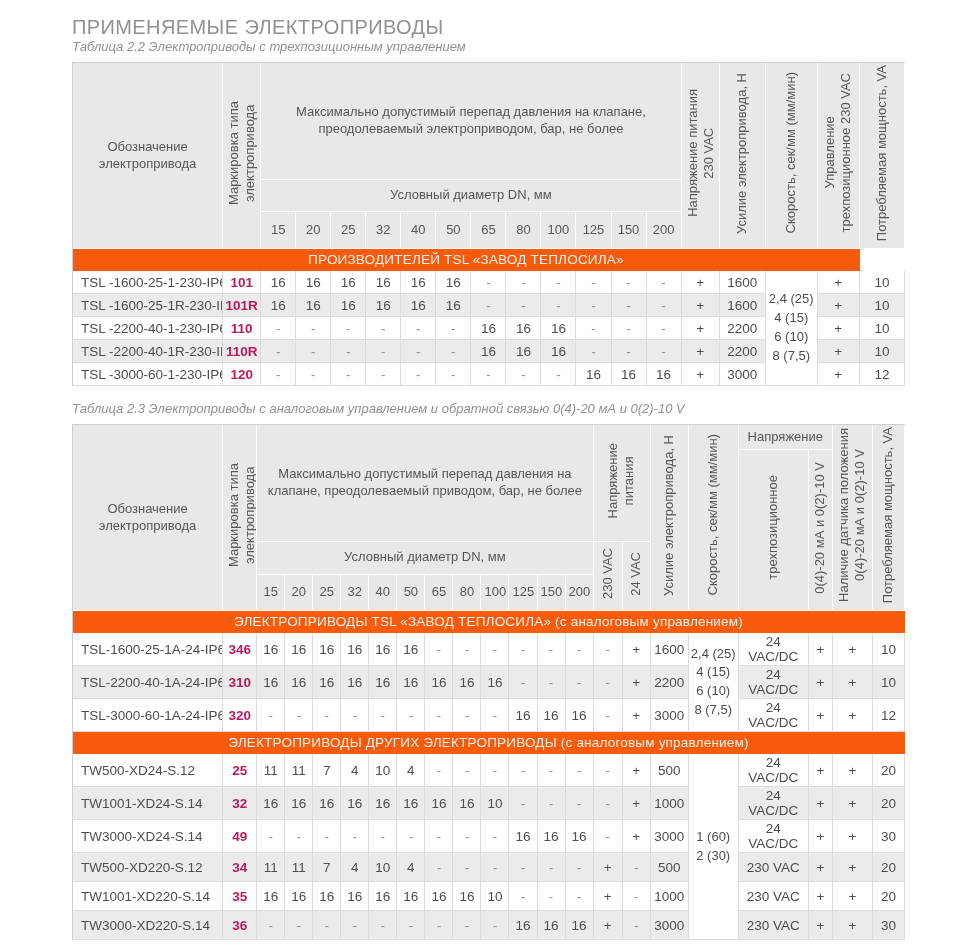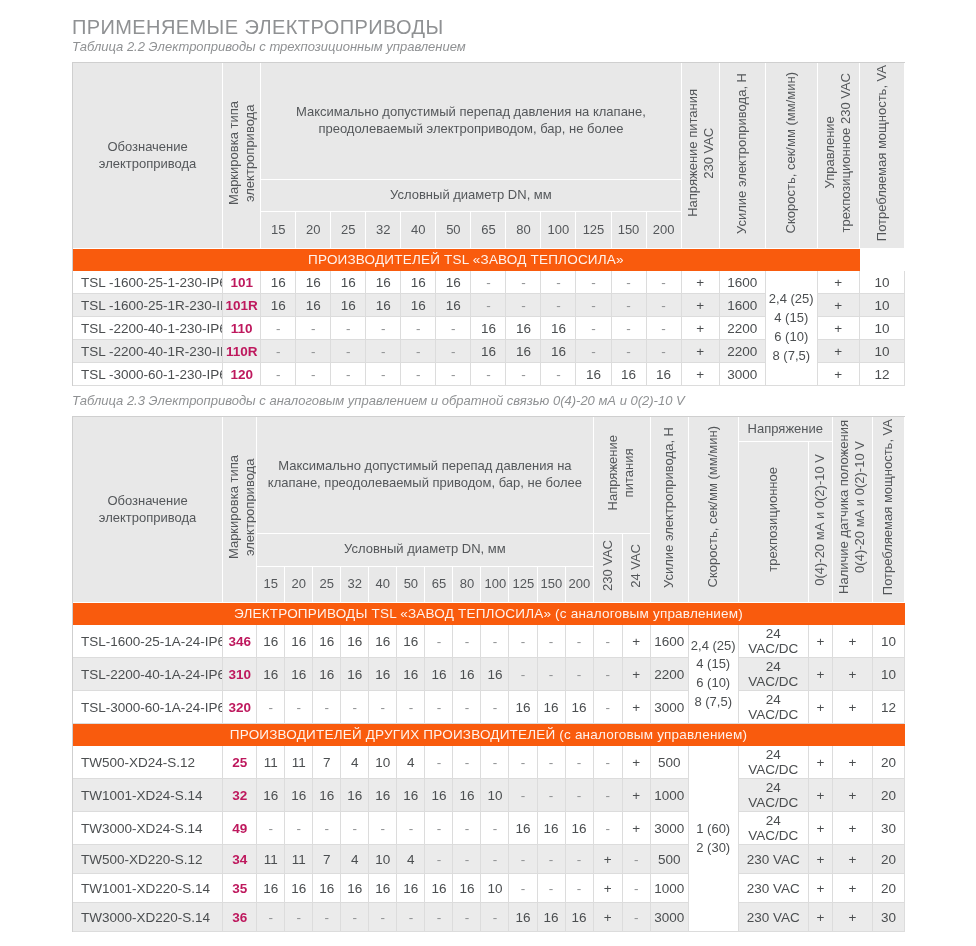--- a/index.html
+++ b/index.html
@@ -10,21 +10,21 @@
     padding:10px 0 0 72px;
     font-family:"Liberation Sans", sans-serif; color:var(--txt);
   }
   .page-title {
     font-size:20px; font-weight:400; color:var(--muted);
     letter-spacing:.4px; margin:6px 0 0;
   }
   .tbl-caption {
     font-style:italic; color:var(--muted); font-size:13px; margin:0 0 8px;
   }
-  .tbl-caption.second { margin-top:7px; }
+  .tbl-caption.second { margin-top:15px; }
   table {
     border-collapse:separate; border-spacing:0; table-layout:fixed; width:833px;
     border-top:1px solid #CFCFCF; border-left:1px solid #CFCFCF;
   }
   th {
     background:var(--hdr); border-right:1px solid #fff; border-bottom:1px solid #fff;
     font-weight:400; font-size:13px; color:var(--hdrtxt);
     padding:2px 3px; text-align:center; vertical-align:middle; line-height:1.3;
     white-space:pre-line; overflow:hidden;
   }
@@ -370,21 +370,21 @@
         <td>16</td>
         <td class="dash">-</td>
         <td>+</td>
         <td>3000</td>
         <td>24 VAC/DC</td>
         <td>+</td>
         <td>+</td>
         <td>12</td>
       </tr>
       <tr>
-        <td class="band" colspan="22">ПРОИЗВОДИТЕЛЕЙ ДРУГИХ ПРОИЗВОДИТЕЛЕЙ (с аналоговым управлением)</td>
+        <td class="band" colspan="22">ЭЛЕКТРОПРИВОДЫ ДРУГИХ ЭЛЕКТРОПРИВОДЫ (с аналоговым управлением)</td>
       </tr>
       <tr>
         <td class="name">TW500-XD24-S.12</td>
         <td class="mark">25</td>
         <td>11</td>
         <td>11</td>
         <td>7</td>
         <td>4</td>
         <td>10</td>
         <td>4</td>

